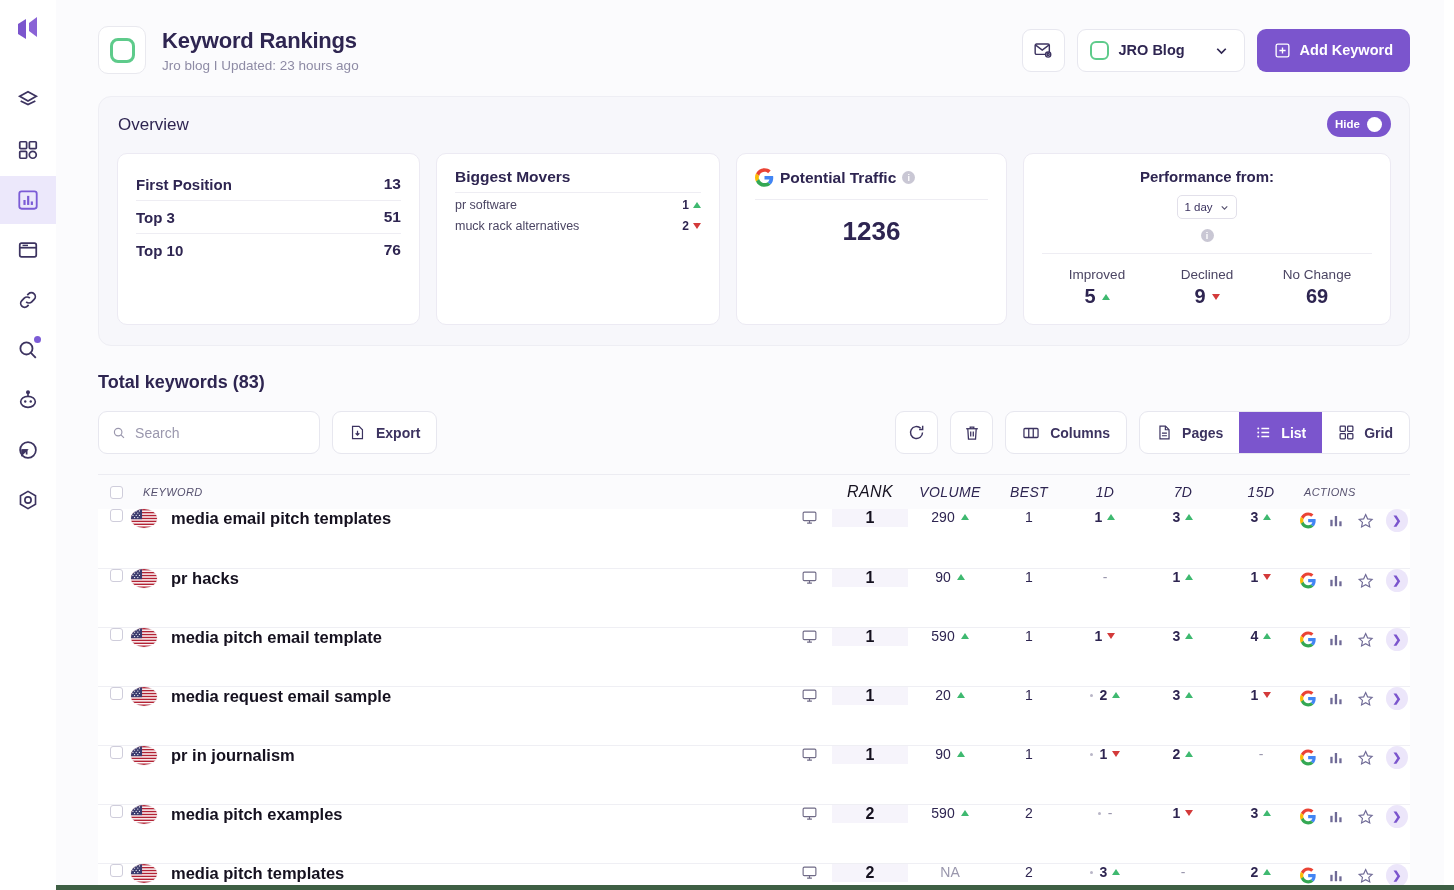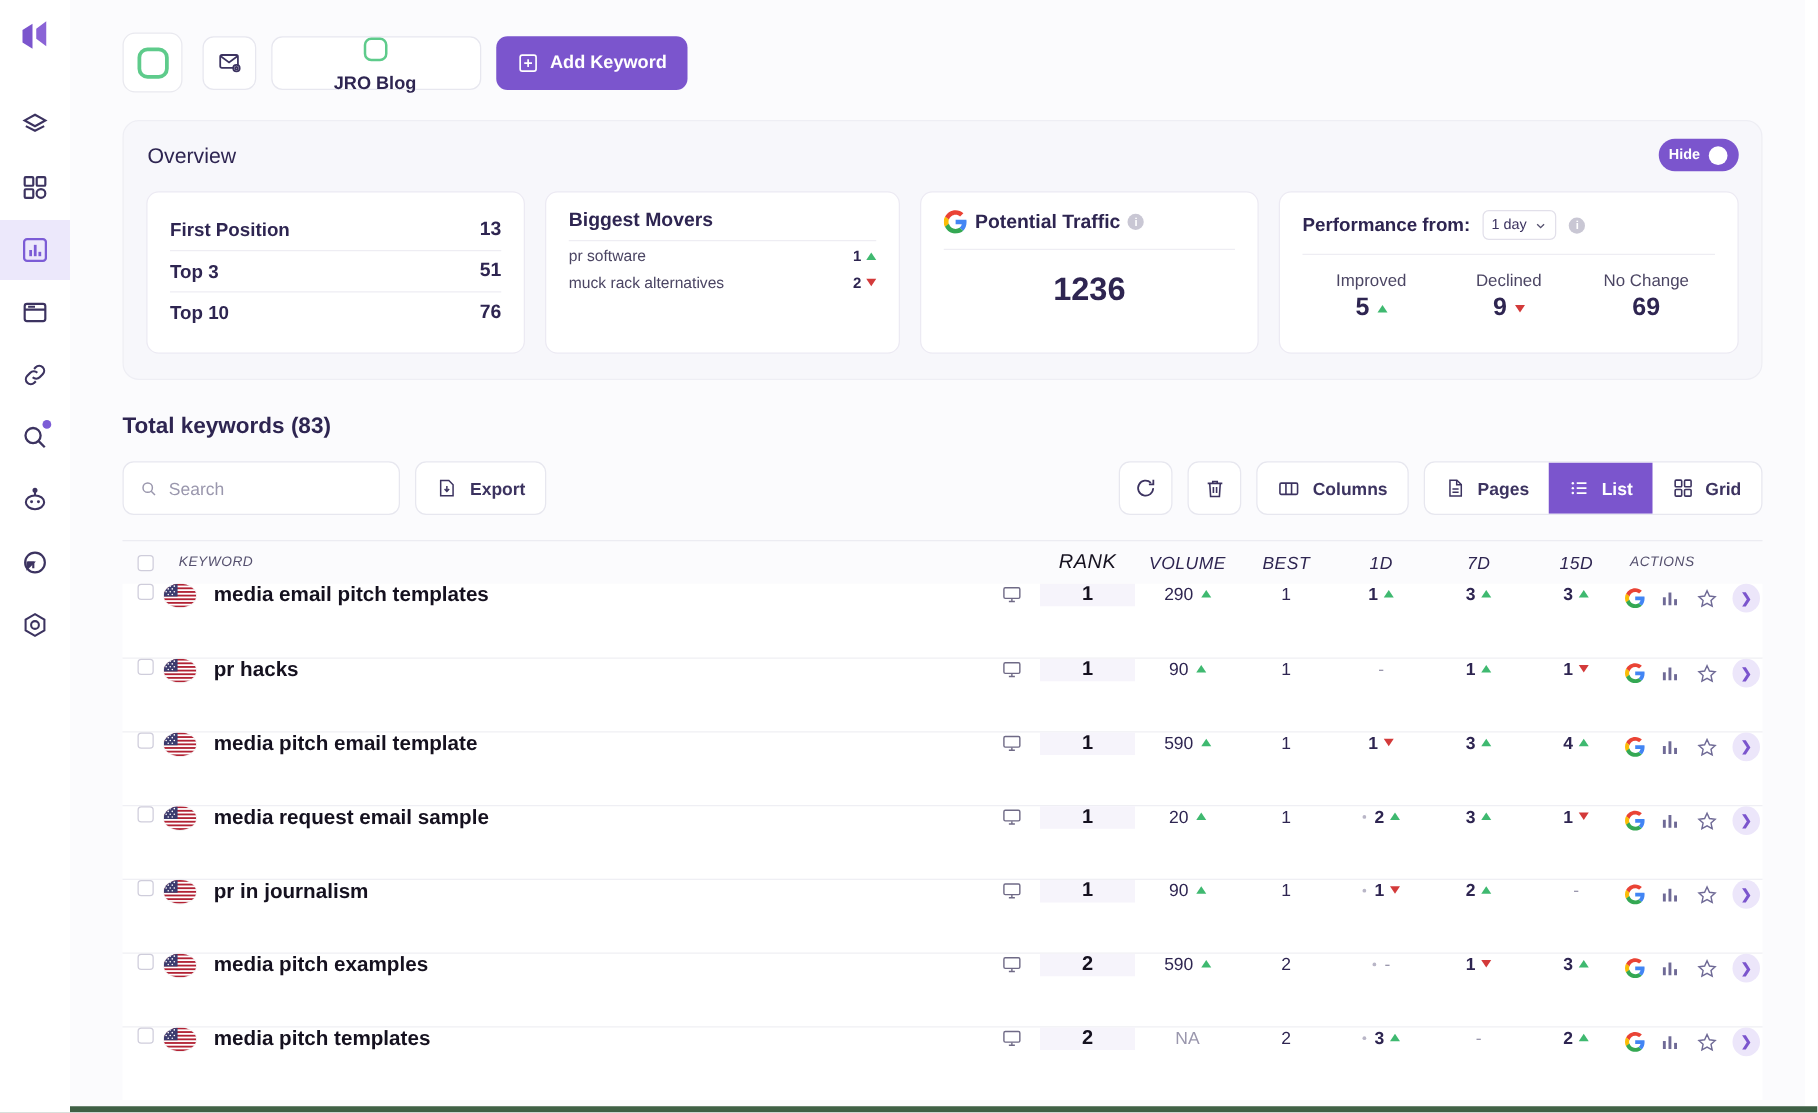--- a/index.html
+++ b/index.html
@@ -42,21 +42,21 @@
   .head-text { flex: 1; }
   .page-title { font-size: 22px; font-weight: bold; color: #2e2551; letter-spacing: -0.2px; }
   .page-sub { font-size: 13.5px; color: #8e8ba5; margin-top: 4px; }
   .head-actions { display: flex; align-items: center; gap: 12px; }
   .icon-btn {
     width: 43px; height: 43px; border: 1px solid #e7e7ef; border-radius: 9px; background: #fff;
     display: flex; align-items: center; justify-content: center; color: #3c3360;
   }
   .site-select {
     display: flex; align-items: center; gap: 10px; height: 43px; padding: 0 14px 0 12px;
-    border: 1px solid #e7e7ef; border-radius: 9px; background: #fff; min-width: 168px; flex-direction: column;
+    border: 1px solid #e7e7ef; border-radius: 9px; background: #fff; min-width: 168px;
   }
   .site-select .sq { width:19px; height:19px; border:2.6px solid #5ecb8b; border-radius:6px; flex:0 0 auto;}
   .site-select .lbl { font-size: 14.5px; font-weight: bold; color: #2e2551; flex:1; }
   .btn-primary {
     height: 43px; padding: 0 17px; border-radius: 9px; background: #7b55cd; color: #fff;
     display: flex; align-items: center; gap: 9px; font-size: 14.5px; font-weight: bold;
     border: none;
   }
 
   
@@ -88,21 +88,21 @@
   .card-h { font-size: 15.5px; font-weight: bold; color: #2e2551; padding-bottom: 6px; }
   .card-h.with-rule { border-bottom: 1px solid #eeedf3; }
   .mover { display: flex; justify-content: space-between; align-items: center; padding: 5px 0 2px 0; }
   .mover-k { font-size: 12.5px; color: #4b4563; }
   .mover-v { font-size: 12px; font-weight: bold; color: #2e2551; display:flex; align-items:center; gap:4px;}
 
   .pt-head { display:flex; align-items:center; gap:6px; padding-bottom:12px; border-bottom: 1px solid #eeedf3;}
   .pt-head .t { font-size: 15.5px; font-weight: bold; color: #2e2551; }
   .pt-val { text-align: center; font-size: 26px; font-weight: bold; color: #2e2551; margin-top: 16px; }
 
-  .perf-head { display:flex; align-items:center; gap:10px; padding-bottom:11px; border-bottom:1px solid #eeedf3;}
+  .perf-head { display:flex; align-items:center; gap:10px; padding-bottom:11px; border-bottom:1px solid #eeedf3;flex-direction:column;}
   .perf-head .t { font-size: 15px; font-weight: bold; color: #2e2551; }
   .perf-sel {
     border: 1px solid #e2e0ea; border-radius: 5px; background:#fff; height: 24px;
     display:flex; align-items:center; gap:6px; padding: 0 6px; font-size: 11.5px; color:#3c3360;
   }
   .perf-row { display:flex; margin-top: 13px; }
   .perf-cell { flex:1; text-align:center; }
   .perf-cell .lbl { font-size: 13.5px; color:#4b4563; }
   .perf-cell .val { font-size: 20px; font-weight:bold; color:#2e2551; margin-top:3px;
                     display:flex; align-items:center; justify-content:center; gap:6px;}
@@ -243,20 +243,24 @@
       </svg>
     </div>
   </div>
 
   <div class="main">
 
     <div class="pagehead">
       <div class="head-icon">
         <div class="sq"></div>
       </div>
+      <div class="head-text">
+        <div class="page-title">Keyword Rankings</div>
+        <div class="page-sub">Jro blog I Updated: 23 hours ago</div>
+      </div>
       <div class="head-actions">
         <div class="icon-btn">
           <svg width="20" height="20" viewBox="0 0 24 24" fill="none" stroke="#3c3360" stroke-width="1.7">
             <rect x="2.6" y="4.8" width="17" height="12.4" rx="1.6"></rect>
             <path d="M2.8 5.8 L11.1 12 L19.4 5.8"></path>
             <circle cx="18.2" cy="17.4" r="3.1" fill="#fff"></circle>
             <circle cx="18.2" cy="17.4" r="1.3"></circle>
           </svg>
         </div>
         <div class="site-select">

